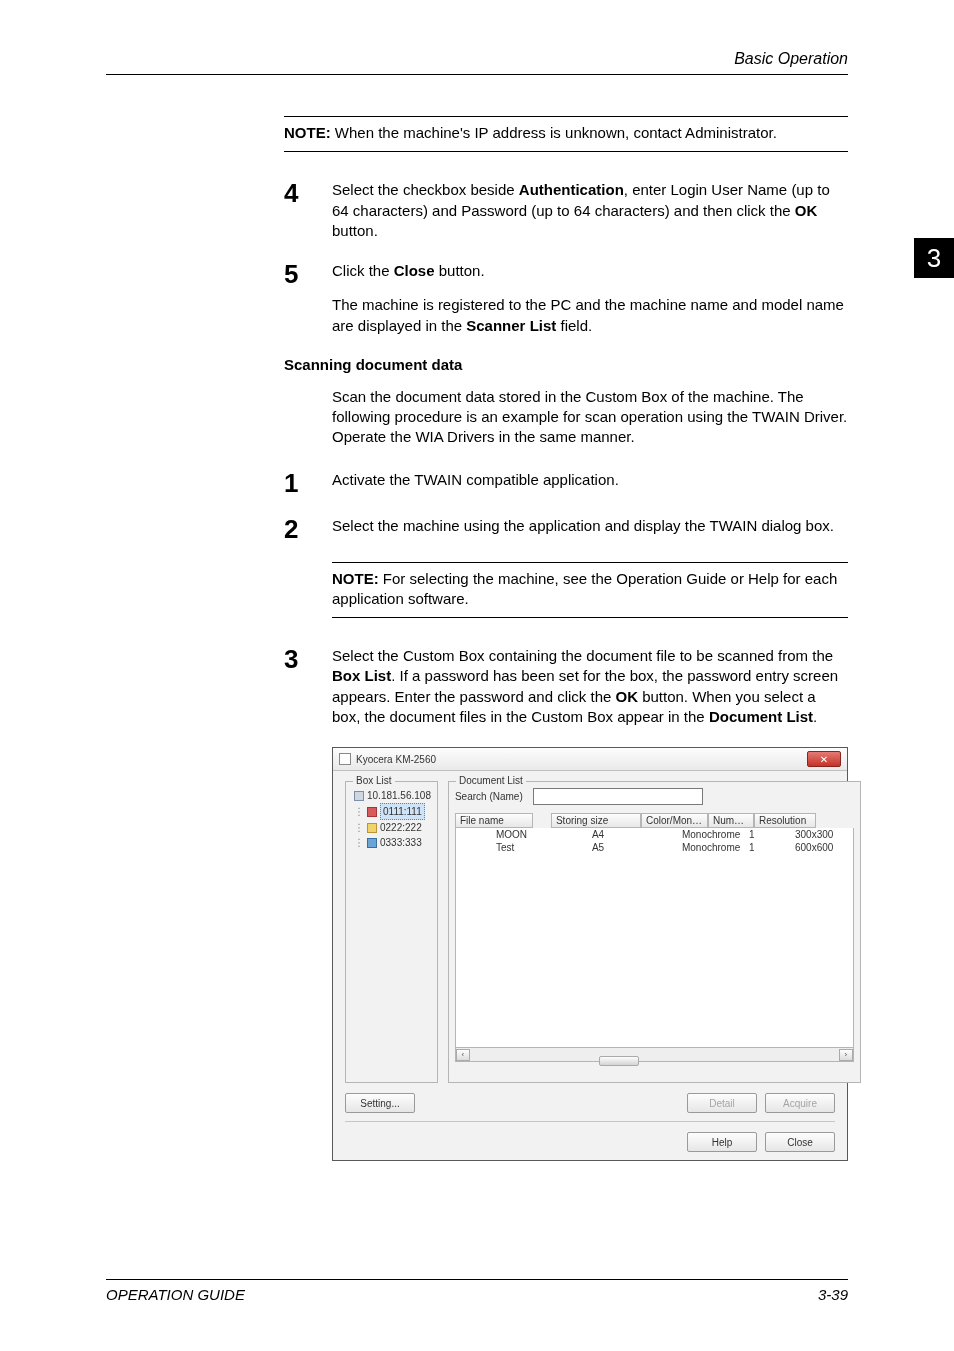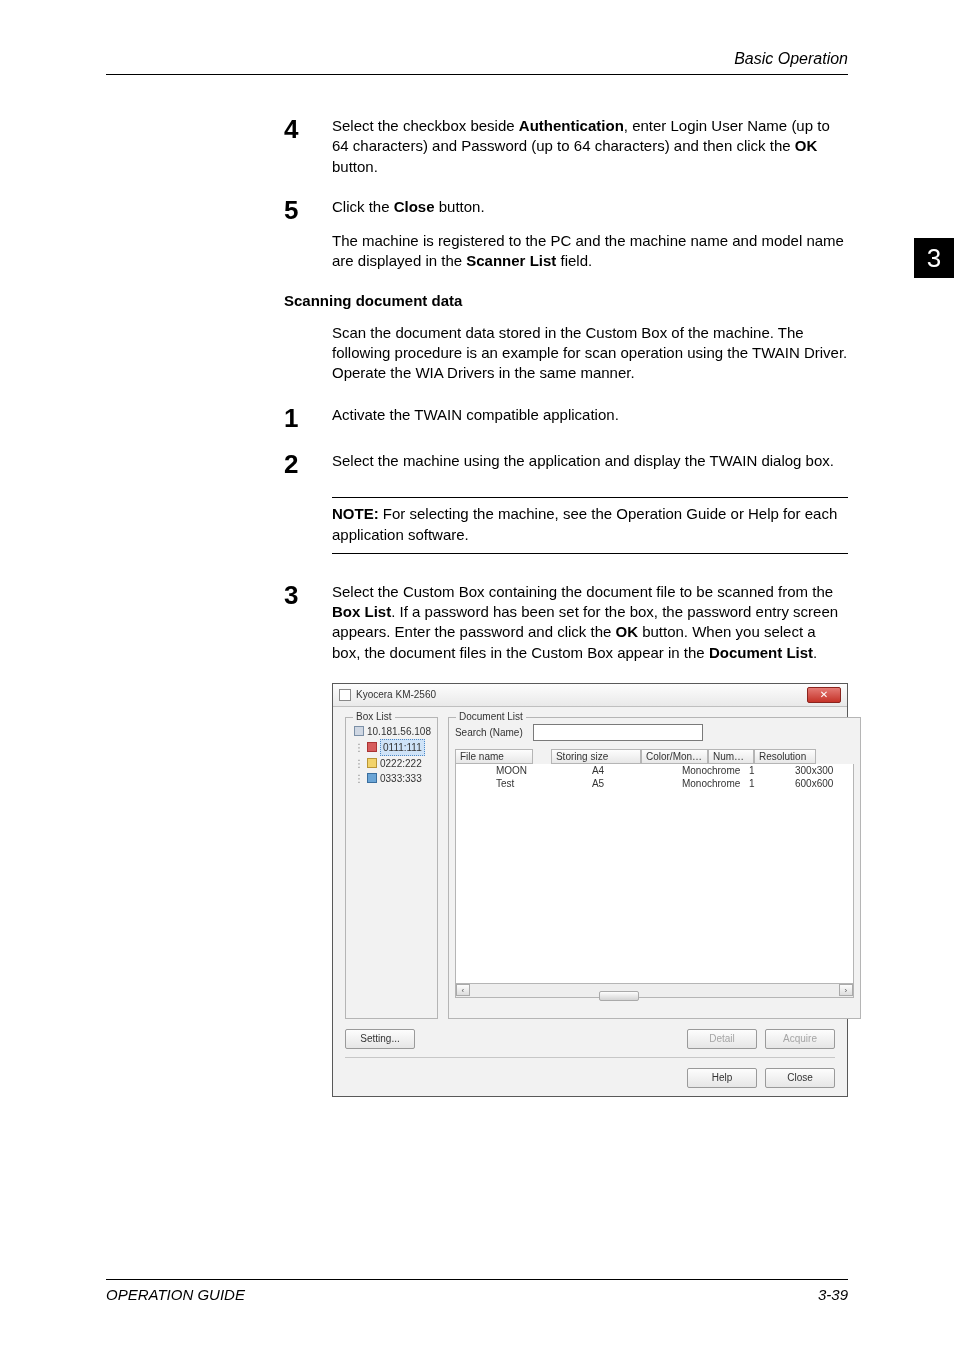--- a/index.html
+++ b/index.html
@@ -91,20 +91,23 @@
 
   <div class="header-area">
     <div class="header-title">Basic Operation</div>
     <hr class="header-rule">
   </div>
 
   <div class="tab">3</div>
 
   <div class="content">
 
+    <div class="note-block">
+      <span class="note-label">NOTE:</span><span> When the machine's IP address is unknown, contact Administrator.</span>
+    </div>
 
     <div class="step">
       <div class="step-num">4</div>
       <div class="step-body">
         <p>
           <span>Select the checkbox beside </span><span class="bold">Authentication</span><span>, enter Login User Name (up to 64 characters) and Password (up to 64 characters) and then click the </span><span class="bold">OK</span><span> button.</span>
         </p>
       </div>
     </div>
 

